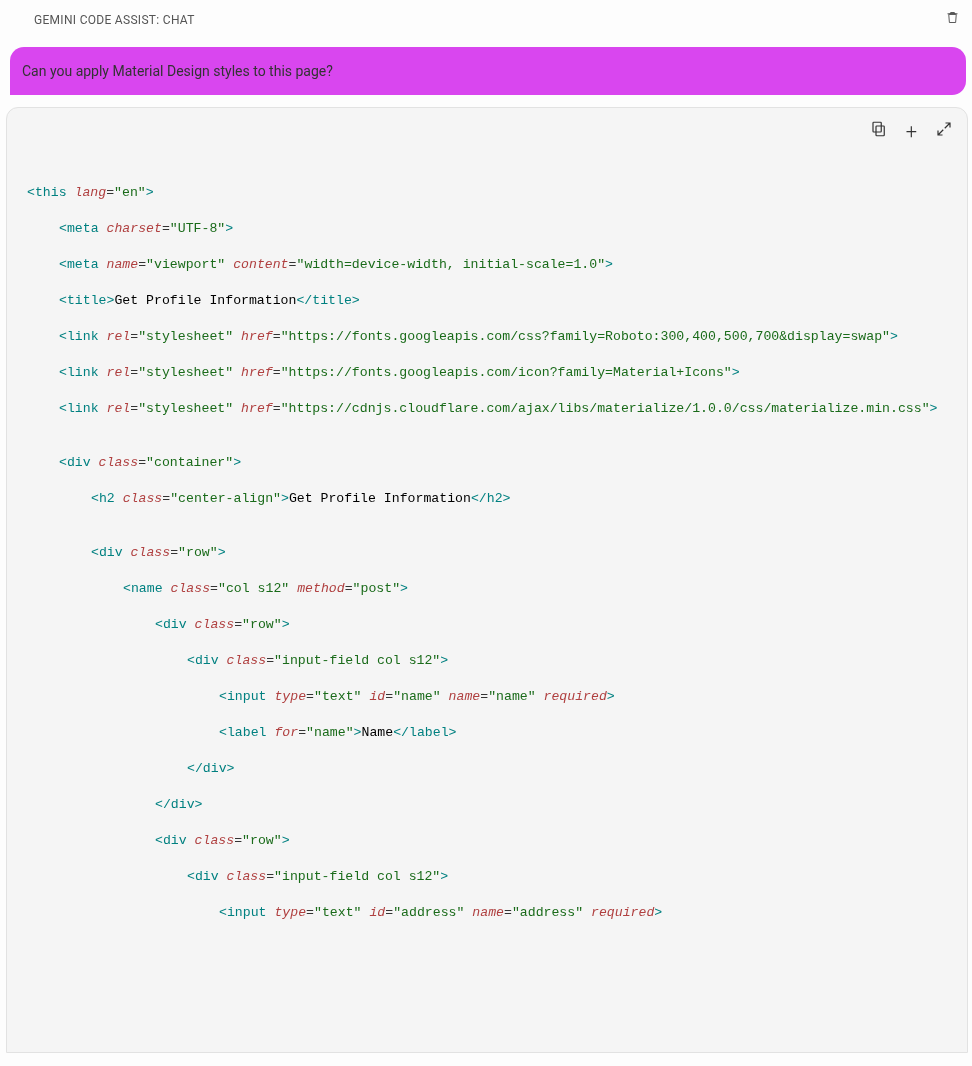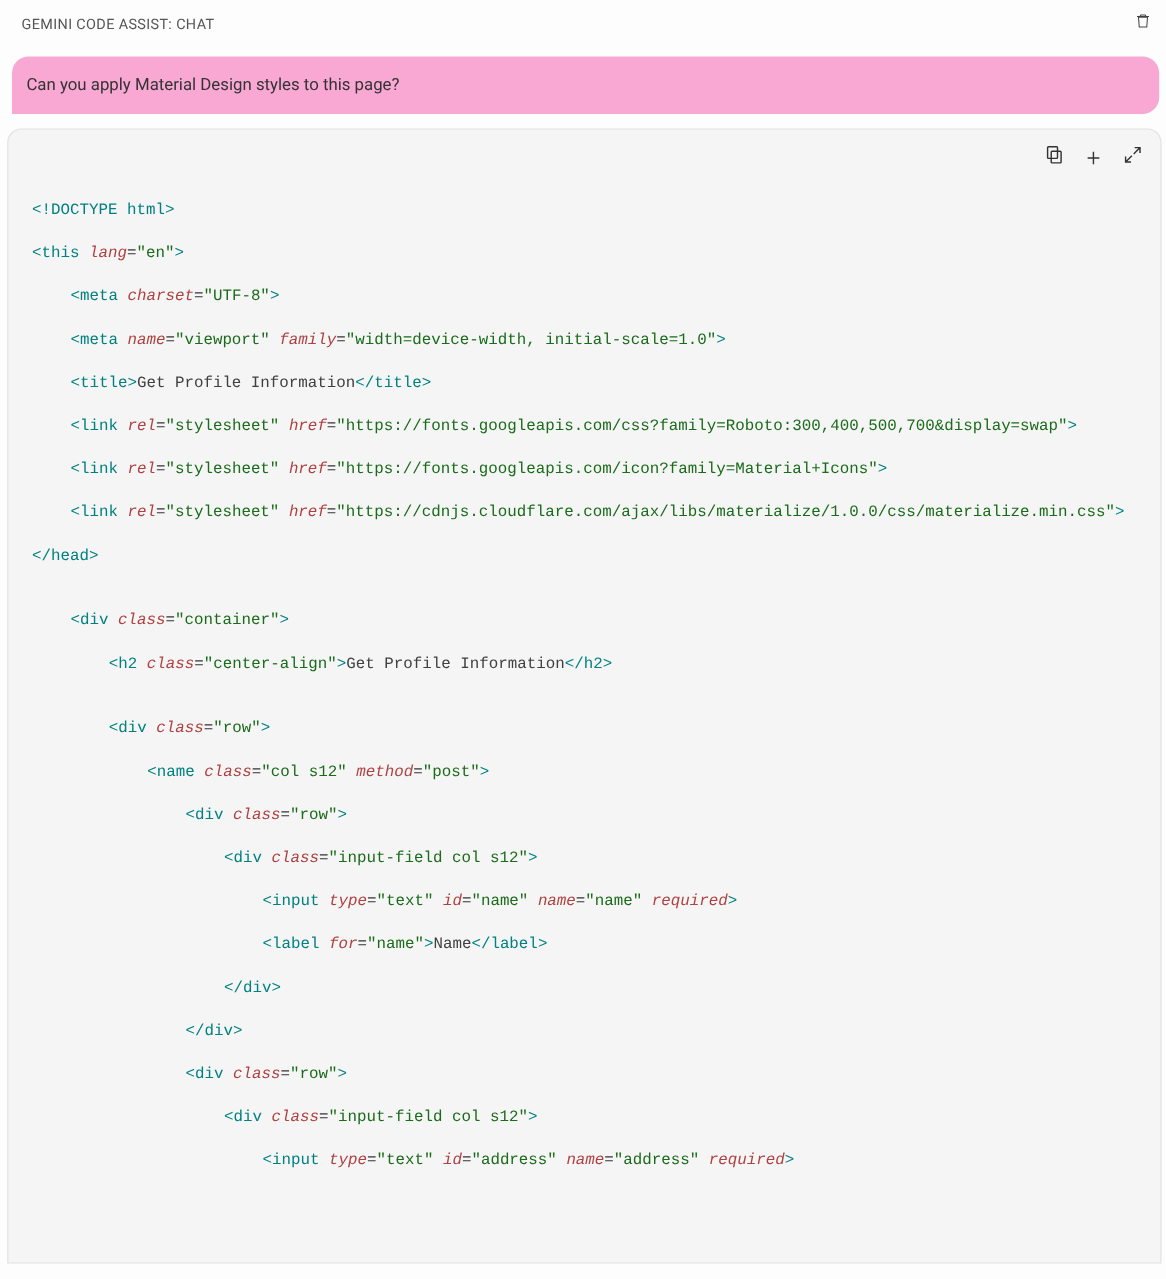--- a/index.html
+++ b/index.html
@@ -9,31 +9,32 @@
     width: 972px;
     height: 1066px;
     overflow: hidden;
     color: #333;
   }
   .header {
     display: flex;
     justify-content: space-between;
     align-items: center;
     padding: 10px 12px 6px 18px;
+    margin-left: 16px;
   }
   .header-title {
     font-size: 12px;
     letter-spacing: 0.3px;
     color: #555;
   }
   .trash-icon svg { width: 15px; height: 15px; fill: #444; }
   .user-bubble {
     margin: 12px 6px 12px 10px;
     padding: 16px 12px;
-    background: #f9a8d4;
+    background: #d946ef;
     border-radius: 14px 14px 14px 0;
     font-size: 14px;
     color: #333;
   }
   .code-card {
     margin: 6px 4px 0 6px;
     background: #f5f5f5;
     border: 1px solid #e2e2e2;
     border-radius: 12px 12px 0 0;
     height: calc(100% - 120px);
@@ -58,21 +59,21 @@
     overflow: auto;
     height: 100%;
   }
   
   .t-doctype { color: #008080; }
   .t-tag     { color: #008080; }
   .t-attr    { color: #b04040; font-style: italic; }
   .t-punc    { color: #008080; }
   .t-eq      { color: #333; }
   .t-str     { color: #1a6b1a; }
-  .t-text    { color: #404040; }
+  .t-text    { color: #000000; }
   .line { display: block; }
   .i1{padding-left:32px}.i2{padding-left:64px}.i3{padding-left:96px}.i4{padding-left:128px}.i5{padding-left:160px}.i6{padding-left:192px}
 </style>
 </head>
 <body>
 
 <div class="header">
   <span class="header-title">GEMINI CODE ASSIST: CHAT</span>
   <span class="trash-icon">
     <svg viewBox="0 0 24 24">
@@ -94,29 +95,28 @@
         </svg>
     </span>
     <span class="plus-icon">+</span>
     <span>
       <svg viewBox="0 0 24 24">
           <path d="M14 4h6v6M10 20H4v-6M20 4l-7 7M4 20l7-7"></path>
         </svg>
     </span>
   </div>
 
-  <div class="code-block" id="code-root"><span class="line i0"><span class="t-doctype">&lt;!DOCTYPE html&gt;</span></span>
+  <div class="code-block" id="code-root">
 <span class="line i0"><span class="t-punc">&lt;</span><span class="t-tag">this</span> <span class="t-attr">lang</span><span class="t-eq">=</span><span class="t-str">"en"</span><span class="t-punc">&gt;</span></span>
 <span class="line i0"><span class="i1"><span class="t-punc">&lt;</span><span class="t-tag">meta</span> <span class="t-attr">charset</span><span class="t-eq">=</span><span class="t-str">"UTF-8"</span><span class="t-punc">&gt;</span></span></span>
-<span class="line i0"><span class="i1"><span class="t-punc">&lt;</span><span class="t-tag">meta</span> <span class="t-attr">name</span><span class="t-eq">=</span><span class="t-str">"viewport"</span> <span class="t-attr">family</span><span class="t-eq">=</span><span class="t-str">"width=device-width, initial-scale=1.0"</span><span class="t-punc">&gt;</span></span></span>
+<span class="line i0"><span class="i1"><span class="t-punc">&lt;</span><span class="t-tag">meta</span> <span class="t-attr">name</span><span class="t-eq">=</span><span class="t-str">"viewport"</span> <span class="t-attr">content</span><span class="t-eq">=</span><span class="t-str">"width=device-width, initial-scale=1.0"</span><span class="t-punc">&gt;</span></span></span>
 <span class="line i0"><span class="i1"><span class="t-punc">&lt;</span><span class="t-tag">title</span><span class="t-punc">&gt;</span><span class="t-text">Get Profile Information</span><span class="t-punc">&lt;/</span><span class="t-tag">title</span><span class="t-punc">&gt;</span></span></span>
 <span class="line i0"><span class="i1"><span class="t-punc">&lt;</span><span class="t-tag">link</span> <span class="t-attr">rel</span><span class="t-eq">=</span><span class="t-str">"stylesheet"</span> <span class="t-attr">href</span><span class="t-eq">=</span><span class="t-str">"https://fonts.googleapis.com/css?family=Roboto:300,400,500,700&amp;display=swap"</span><span class="t-punc">&gt;</span></span></span>
 <span class="line i0"><span class="i1"><span class="t-punc">&lt;</span><span class="t-tag">link</span> <span class="t-attr">rel</span><span class="t-eq">=</span><span class="t-str">"stylesheet"</span> <span class="t-attr">href</span><span class="t-eq">=</span><span class="t-str">"https://fonts.googleapis.com/icon?family=Material+Icons"</span><span class="t-punc">&gt;</span></span></span>
 <span class="line i0"><span class="i1"><span class="t-punc">&lt;</span><span class="t-tag">link</span> <span class="t-attr">rel</span><span class="t-eq">=</span><span class="t-str">"stylesheet"</span> <span class="t-attr">href</span><span class="t-eq">=</span><span class="t-str">"https://cdnjs.cloudflare.com/ajax/libs/materialize/1.0.0/css/materialize.min.css"</span><span class="t-punc">&gt;</span></span></span>
-<span class="line i0"><span class="t-punc">&lt;/</span><span class="t-tag">head</span><span class="t-punc">&gt;</span></span>
 <span class="line i0"></span>
 <span class="line i0"><span class="i1"><span class="t-punc">&lt;</span><span class="t-tag">div</span> <span class="t-attr">class</span><span class="t-eq">=</span><span class="t-str">"container"</span><span class="t-punc">&gt;</span></span></span>
 <span class="line i0"><span class="i2"><span class="t-punc">&lt;</span><span class="t-tag">h2</span> <span class="t-attr">class</span><span class="t-eq">=</span><span class="t-str">"center-align"</span><span class="t-punc">&gt;</span><span class="t-text">Get Profile Information</span><span class="t-punc">&lt;/</span><span class="t-tag">h2</span><span class="t-punc">&gt;</span></span></span>
 <span class="line i0"></span>
 <span class="line i0"><span class="i2"><span class="t-punc">&lt;</span><span class="t-tag">div</span> <span class="t-attr">class</span><span class="t-eq">=</span><span class="t-str">"row"</span><span class="t-punc">&gt;</span></span></span>
 <span class="line i0"><span class="i3"><span class="t-punc">&lt;</span><span class="t-tag">name</span> <span class="t-attr">class</span><span class="t-eq">=</span><span class="t-str">"col s12"</span> <span class="t-attr">method</span><span class="t-eq">=</span><span class="t-str">"post"</span><span class="t-punc">&gt;</span></span></span>
 <span class="line i0"><span class="i4"><span class="t-punc">&lt;</span><span class="t-tag">div</span> <span class="t-attr">class</span><span class="t-eq">=</span><span class="t-str">"row"</span><span class="t-punc">&gt;</span></span></span>
 <span class="line i0"><span class="i5"><span class="t-punc">&lt;</span><span class="t-tag">div</span> <span class="t-attr">class</span><span class="t-eq">=</span><span class="t-str">"input-field col s12"</span><span class="t-punc">&gt;</span></span></span>
 <span class="line i0"><span class="i6"><span class="t-punc">&lt;</span><span class="t-tag">input</span> <span class="t-attr">type</span><span class="t-eq">=</span><span class="t-str">"text"</span> <span class="t-attr">id</span><span class="t-eq">=</span><span class="t-str">"name"</span> <span class="t-attr">name</span><span class="t-eq">=</span><span class="t-str">"name"</span> <span class="t-attr">required</span><span class="t-punc">&gt;</span></span></span>
 <span class="line i0"><span class="i6"><span class="t-punc">&lt;</span><span class="t-tag">label</span> <span class="t-attr">for</span><span class="t-eq">=</span><span class="t-str">"name"</span><span class="t-punc">&gt;</span><span class="t-text">Name</span><span class="t-punc">&lt;/</span><span class="t-tag">label</span><span class="t-punc">&gt;</span></span></span>

